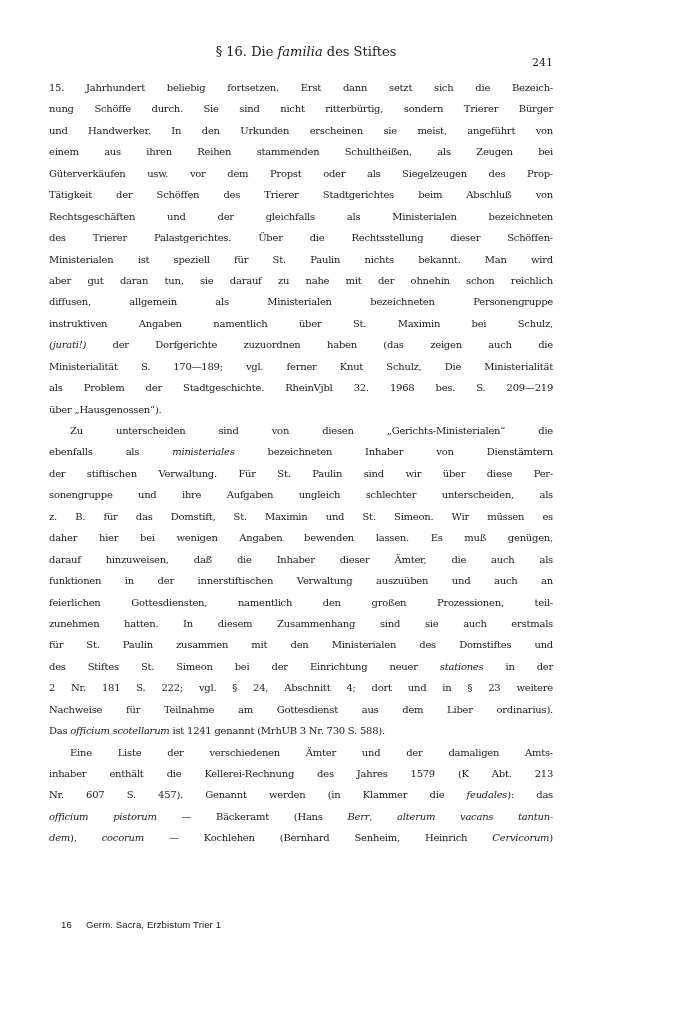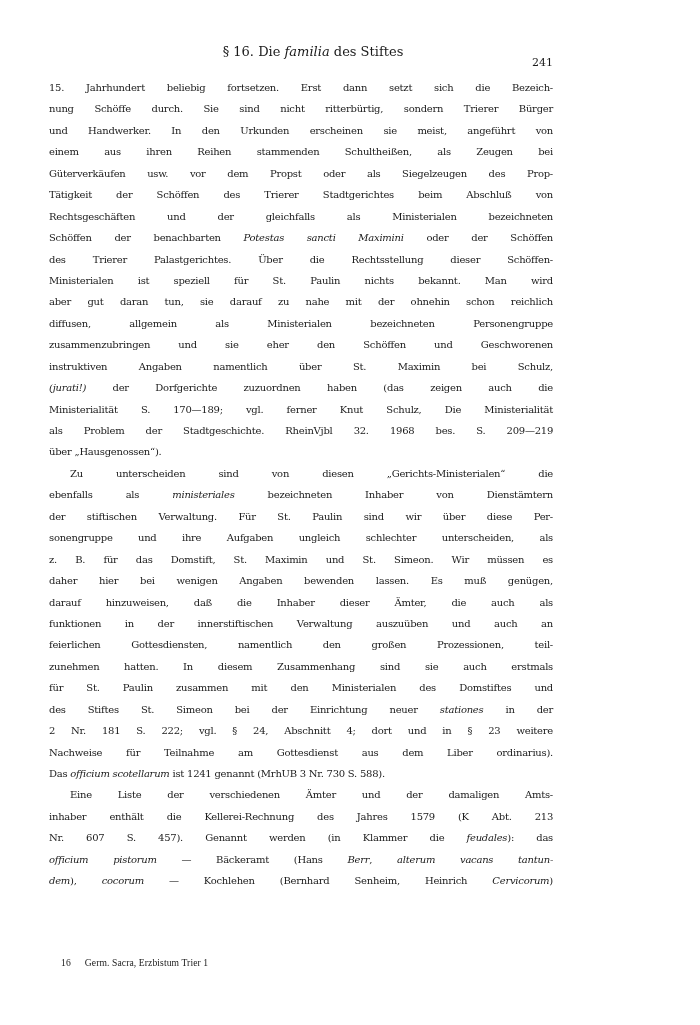--- a/index.html
+++ b/index.html
@@ -1,54 +1,52 @@
 <!DOCTYPE html>
 <html><head>
 <meta charset="utf-8">
 <style>
   html, body { margin: 0; padding: 0; background: #ffffff; }
   body { width: 700px; height: 1025px; position: relative; overflow: hidden; }
   .page { position: absolute; left: 49px; top: 0; width: 504px; color: #1a1a1a;
           font-family: "DejaVu Serif", "Liberation Serif", serif; }
   .running-head { position: absolute; top: 44px; left: 0; width: 504px; height: 20px;
           font-size: 13px; }
-  .rh-title { position: absolute; left: 12px; width: 504px; text-align: center; top: 0; }
+  .rh-title { position: absolute; left: 5px; width: 504px; text-align: center; top: 0; }
   .rh-page { position: absolute; right: 0; top: 12px; font-size: 11px; }
   .body { position: absolute; top: 77px; left: 0; width: 504px; }
   .line { height: 21.45px; line-height: 21.45px; font-size: 10px; white-space: nowrap;
           text-align: justify; text-align-last: justify; letter-spacing: -0.25px; }
   .line.last { text-align-last: left; }
   .line.indent { padding-left: 21px; }
   .line i { font-style: italic; }
   .footer { position: absolute; top: 919px; left: 12px; font-size: 9.6px; letter-spacing: 0.1px;
-            font-family: Liberation Serif, serif; margin-top: 38px; }
+            font-family: Liberation Sans, sans-serif; }
   .footer span + span { margin-left: 14px; }
 </style>
 </head>
 <body>
 
 <div class="page">
   <div class="running-head">
     <div class="rh-title"><span>§ 16. Die </span><i>familia</i><span> des Stiftes</span></div>
     <div class="rh-page">241</div>
   </div>
   <div class="body" id="body-text">
       <div class="line"><span>15. Jahrhundert beliebig fortsetzen. Erst dann setzt sich die Bezeich-</span></div>
       <div class="line"><span>nung Schöffe durch. Sie sind nicht ritterbürtig, sondern Trierer Bürger</span></div>
       <div class="line"><span>und Handwerker. In den Urkunden erscheinen sie meist, angeführt von</span></div>
       <div class="line"><span>einem aus ihren Reihen stammenden Schultheißen, als Zeugen bei</span></div>
       <div class="line"><span>Güterverkäufen usw. vor dem Propst oder als Siegelzeugen des Prop-</span></div>
       <div class="line"><span>Tätigkeit der Schöffen des Trierer Stadtgerichtes beim Abschluß von</span></div>
       <div class="line"><span>Rechtsgeschäften und der gleichfalls als Ministerialen bezeichneten</span></div>
-      <div class="line"><span>Schöffen der benachbarten </span><i>Potestas sancti Maximini</i><span> oder der Schöffen</span></div>
       <div class="line"><span>des Trierer Palastgerichtes. Über die Rechtsstellung dieser Schöffen-</span></div>
       <div class="line"><span>Ministerialen ist speziell für St. Paulin nichts bekannt. Man wird</span></div>
       <div class="line"><span>aber gut daran tun, sie darauf zu nahe mit der ohnehin schon reichlich</span></div>
       <div class="line"><span>diffusen, allgemein als Ministerialen bezeichneten Personengruppe</span></div>
-      <div class="line"><span>zusammenzubringen und sie eher den Schöffen und Geschworenen</span></div>
       <div class="line"><span>instruktiven Angaben namentlich über St. Maximin bei Schulz,</span></div>
       <div class="line"><i>(jurati!)</i><span> der Dorfgerichte zuzuordnen haben (das zeigen auch die</span></div>
       <div class="line"><span>Ministerialität S. 170—189; vgl. ferner Knut Schulz, Die Ministerialität</span></div>
       <div class="line"><span>als Problem der Stadtgeschichte. RheinVjbl 32. 1968 bes. S. 209—219</span></div>
       <div class="line last"><span>über „Hausgenossen“).</span></div>
       <div class="line indent"><span>Zu unterscheiden sind von diesen „Gerichts-Ministerialen“ die</span></div>
       <div class="line"><span>ebenfalls als </span><i>ministeriales</i><span> bezeichneten Inhaber von Dienstämtern</span></div>
       <div class="line"><span>der stiftischen Verwaltung. Für St. Paulin sind wir über diese Per-</span></div>
       <div class="line"><span>sonengruppe und ihre Aufgaben ungleich schlechter unterscheiden, als</span></div>
       <div class="line"><span>z. B. für das Domstift, St. Maximin und St. Simeon. Wir müssen es</span></div>

